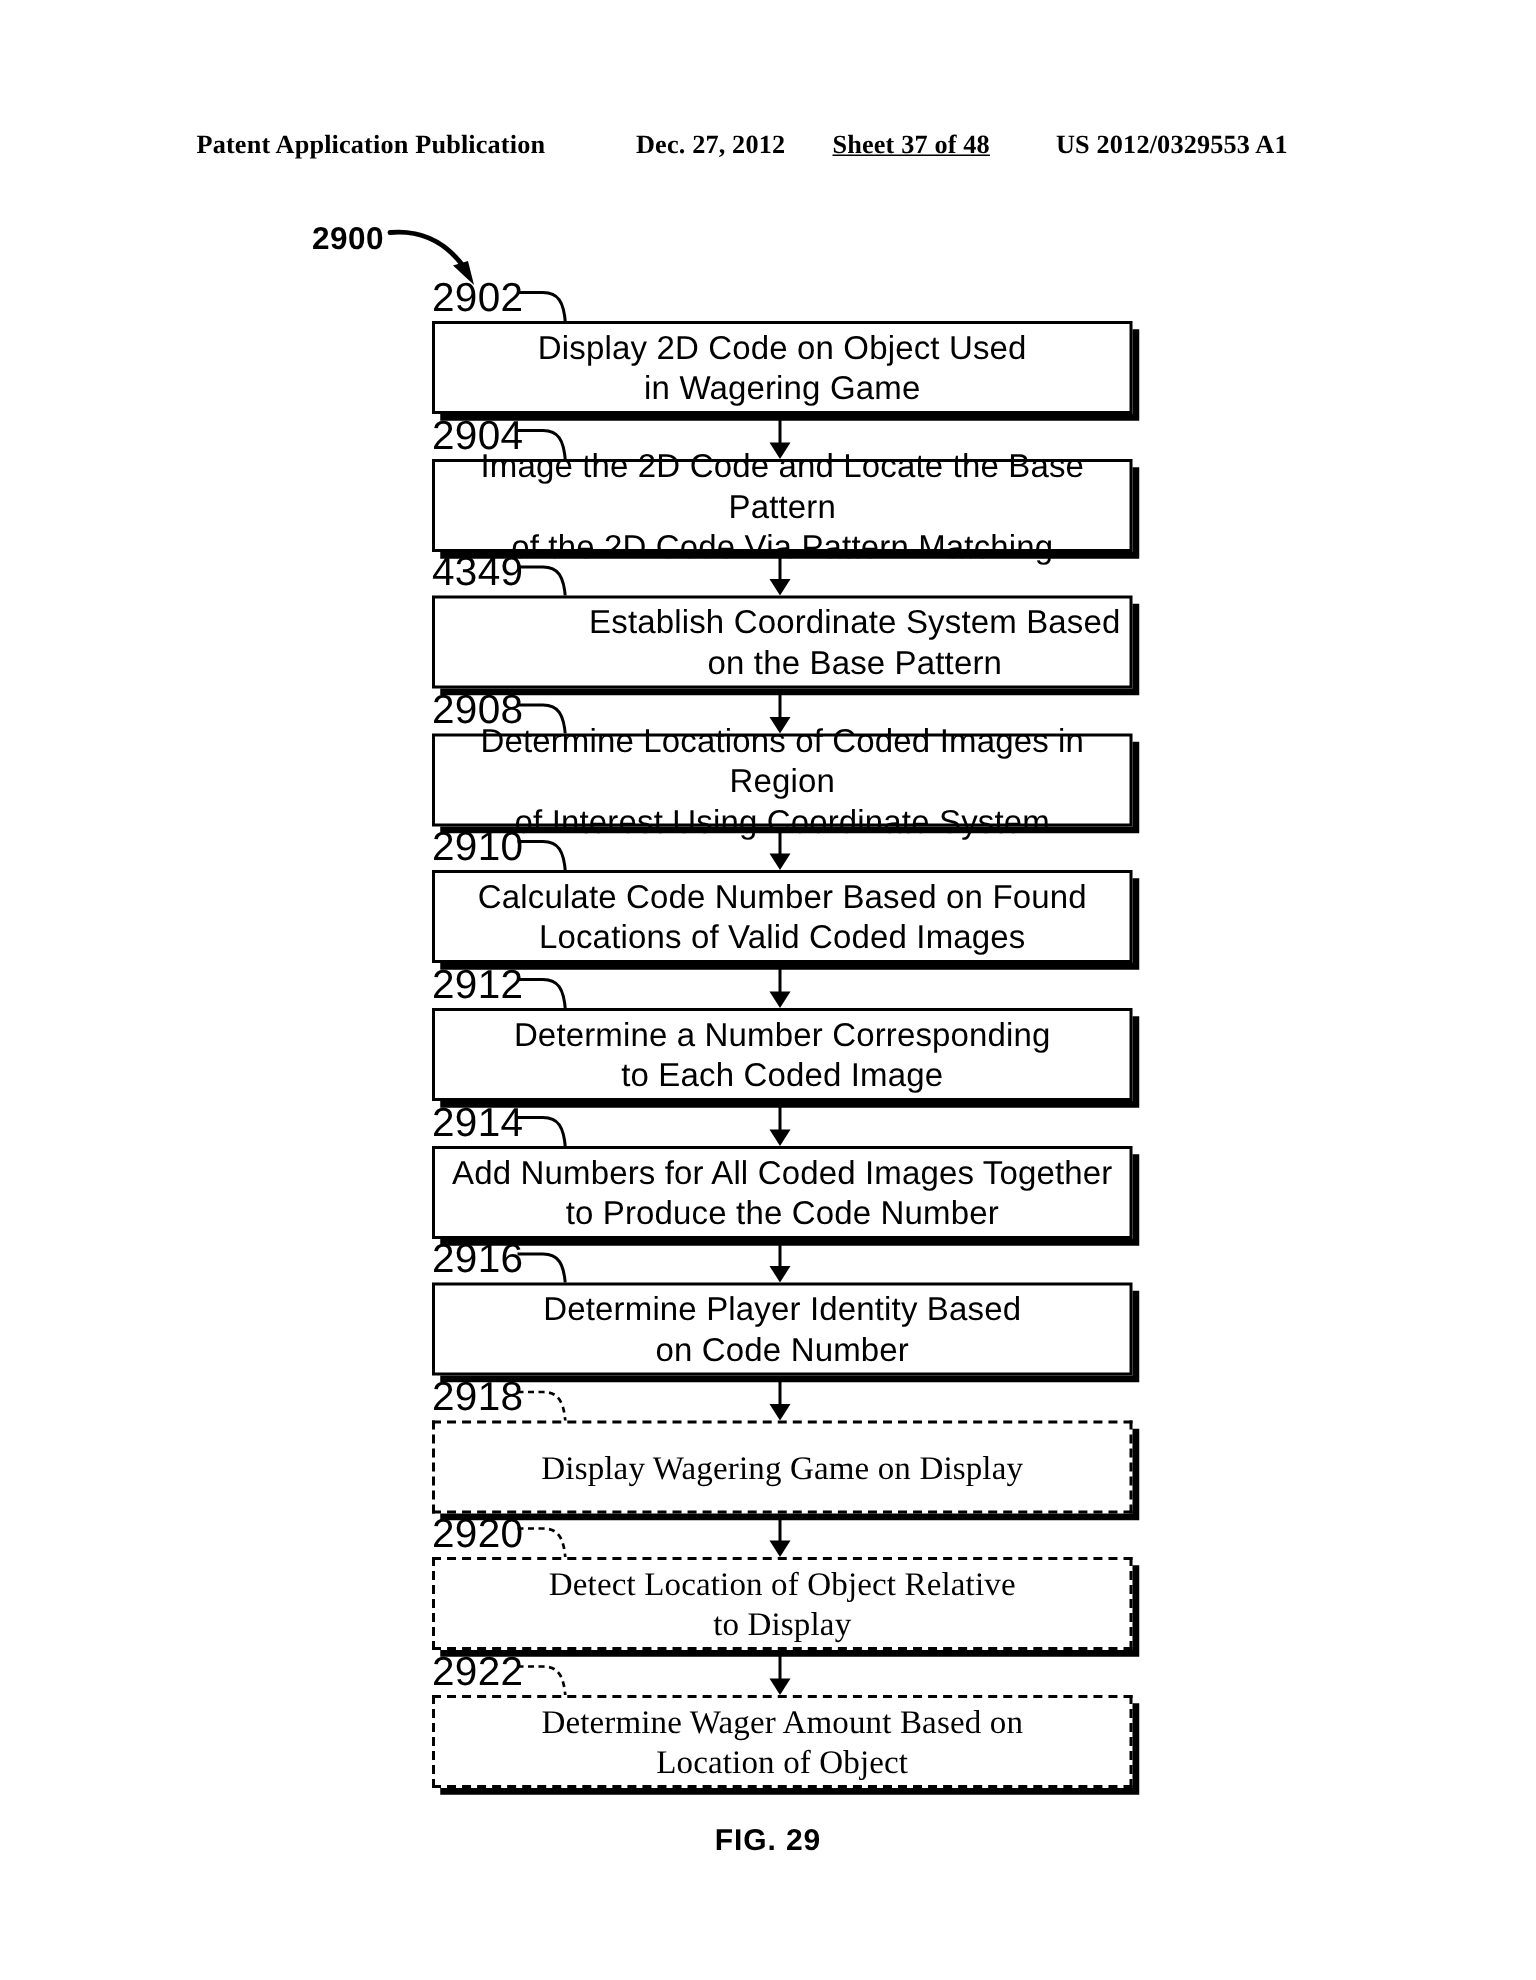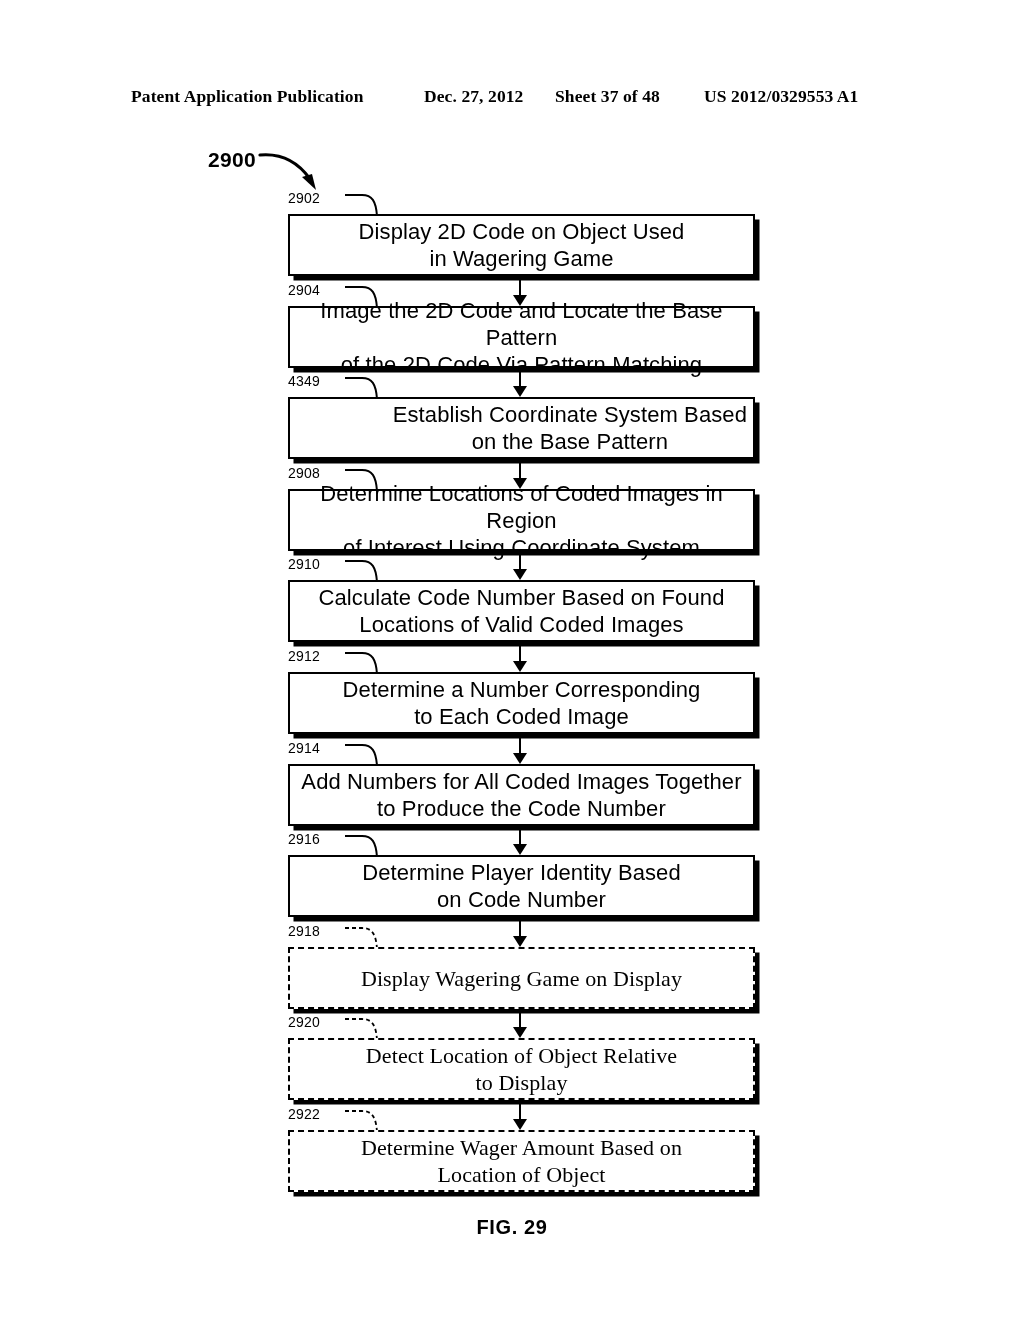--- a/index.html
+++ b/index.html
@@ -24,21 +24,21 @@
     width: 1024px;
     height: 24px;
     font-family: "Liberation Serif", serif;
     font-weight: bold;
     font-size: 17.5px;
     letter-spacing: 0.1px;
     white-space: nowrap;
   }
   #page-header .hdr-pub   { position: absolute; left: 131px;  top: 0; }
   #page-header .hdr-date  { position: absolute; left: 424px;  top: 0; }
-  #page-header .hdr-sheet { position: absolute; left: 555px;  top: 0; }
+  #page-header .hdr-sheet { position: absolute; left: 555px;  top: 0; text-decoration: underline; }
   #page-header .hdr-num   { position: absolute; left: 704px;  top: 0; }
 
   
   #flow-label {
     position: absolute;
     left: 208px;
     top: 148px;
     font-family: "Liberation Sans", sans-serif;
     font-weight: bold;
     font-size: 21px;
@@ -64,21 +64,21 @@
   
   .step {
     position: absolute;
   }
 
   .step-ref {
     position: absolute;
     left: 0;
     top: 0;
     font-family: "Liberation Sans", sans-serif;
-    font-size: 14px;
+    font-size: 27px;
     letter-spacing: 0.2px;
     line-height: 24px;
     white-space: nowrap;
   }
 
   .step-leader {
     position: absolute;
     left: 56px;
     top: 6px;
     width: 40px;

